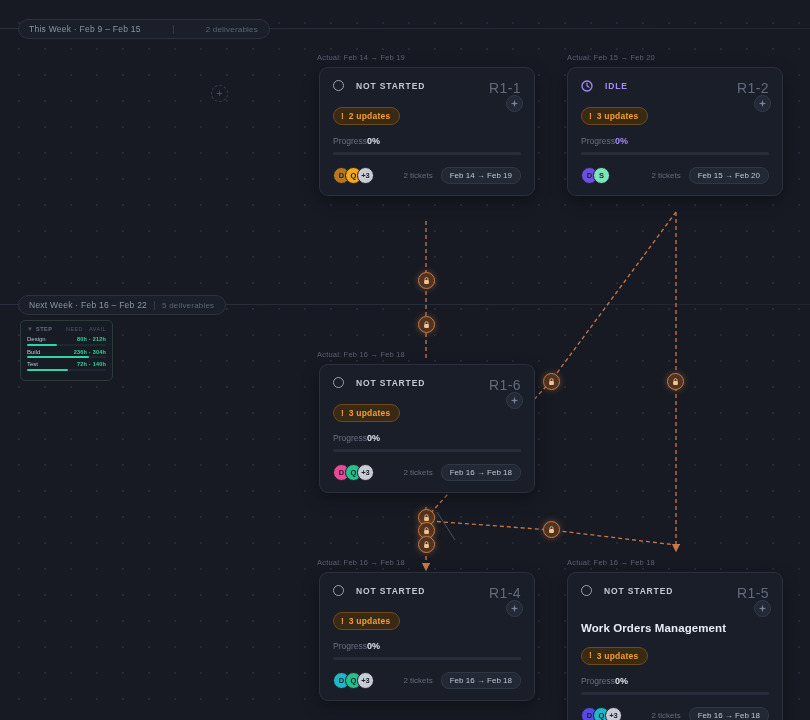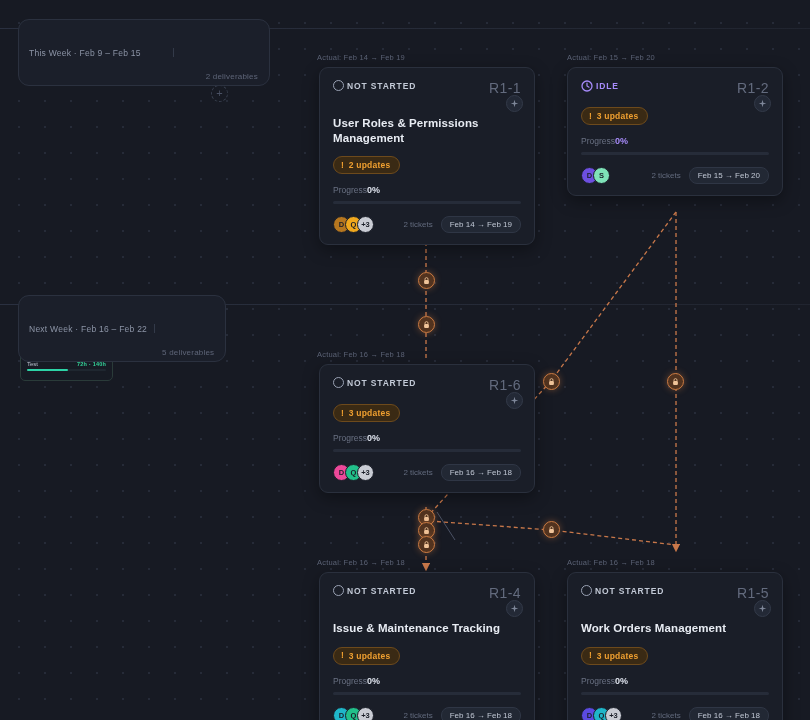--- a/index.html
+++ b/index.html
@@ -27,21 +27,21 @@
     display: flex; align-items: center; gap: 7px;
     padding: 4px 11px 4px 10px;
     background: #1b1f2a;
     border: 1px solid #2b313f;
     border-radius: 11px;
     white-space: nowrap;
     z-index: 4;
   }
   .lane-title { font-size: 8.5px; color: #8c94a6; letter-spacing: .25px; }
   .lane-sep { width: 1px; height: 9px; background: #333a49; }
-  .lane-count { font-size: 8px; color: #5e6578; letter-spacing: .2px; margin-top: 48px; }
+  .lane-count { font-size: 8px; color: #5e6578; letter-spacing: .2px; }
 
   
   #edges { position: absolute; inset: 0; width: 810px; height: 720px; z-index: 1; }
 
   
   .dep-node {
     position: absolute; width: 17px; height: 17px; border-radius: 50%;
     background: #52331f; border: 1.4px solid #c97a42;
     display: flex; align-items: center; justify-content: center;
     z-index: 3;
@@ -65,21 +65,21 @@
   .card {
     position: absolute; width: 216px;
     background: #1a1e28;
     border: 1px solid #2a303d;
     border-radius: 9px;
     padding: 12px 13px 11px 13px;
     z-index: 3;
     box-shadow: 0 5px 16px rgba(0,0,0,.36);
   }
   .card-top { display: flex; align-items: flex-start; justify-content: space-between; }
-  .status { display: flex; align-items: center; gap: 3px; }
+  .status { display: flex; align-items: center; gap: 12px; }
   .status-ring {
     width: 11px; height: 11px; border-radius: 50%;
     border: 1.4px solid #9aa2b4;
   }
   .status-text {
     font-size: 8.5px; font-weight: bold; letter-spacing: .85px;
     color: #c2c9d6;
   }
   .status.idle .status-text { color: #a78bfa; }
   .card-code { font-size: 8.5px; color: #5f footer; }
@@ -293,21 +293,21 @@
       <div class="card" style="left: 319px; top: 67px;"><div class="card-top">
           <div class="status">
             <span class="status-ring"></span>
             <span class="status-text">NOT STARTED</span>
           </div>
           <span class="card-code">R1-1</span>
         </div><div class="ai-btn">
           <svg width="9" height="9" viewBox="0 0 10 10">
             <path d="M5,0.8 L5.9,4.1 L9.2,5 L5.9,5.9 L5,9.2 L4.1,5.9 L0.8,5 L4.1,4.1 Z" fill="#7e8799"></path>
           </svg>
-        </div><div class="card-title">User Roles &amp; Permissions Management</div><div class="updates">
+        </div><div class="updates">
           <span class="updates-bang">!</span>
           <span class="updates-text">2 updates</span>
         </div><div class="prog-row">
           <span class="prog-label">Progress</span>
           <span class="prog-val">0%</span>
         </div><div class="prog-track">
           <div class="prog-fill" style="width:0%"></div>
         </div><div class="card-foot">
           <div class="avatars">
             <span class="av" style="background:#b5761f">
@@ -401,21 +401,21 @@
       <div class="card" style="left: 319px; top: 572px;"><div class="card-top">
           <div class="status">
             <span class="status-ring"></span>
             <span class="status-text">NOT STARTED</span>
           </div>
           <span class="card-code">R1-4</span>
         </div><div class="ai-btn">
           <svg width="9" height="9" viewBox="0 0 10 10">
             <path d="M5,0.8 L5.9,4.1 L9.2,5 L5.9,5.9 L5,9.2 L4.1,5.9 L0.8,5 L4.1,4.1 Z" fill="#7e8799"></path>
           </svg>
-        </div><div class="card-title">Issue &amp; Maintenance Tracking</div><div class="updates">
+        </div><div class="updates">
           <span class="updates-bang">!</span>
           <span class="updates-text">3 updates</span>
         </div><div class="prog-row">
           <span class="prog-label">Progress</span>
           <span class="prog-val">0%</span>
         </div><div class="prog-track">
           <div class="prog-fill" style="width:0%"></div>
         </div><div class="card-foot">
           <div class="avatars">
             <span class="av" style="background:#1fb6c9">

